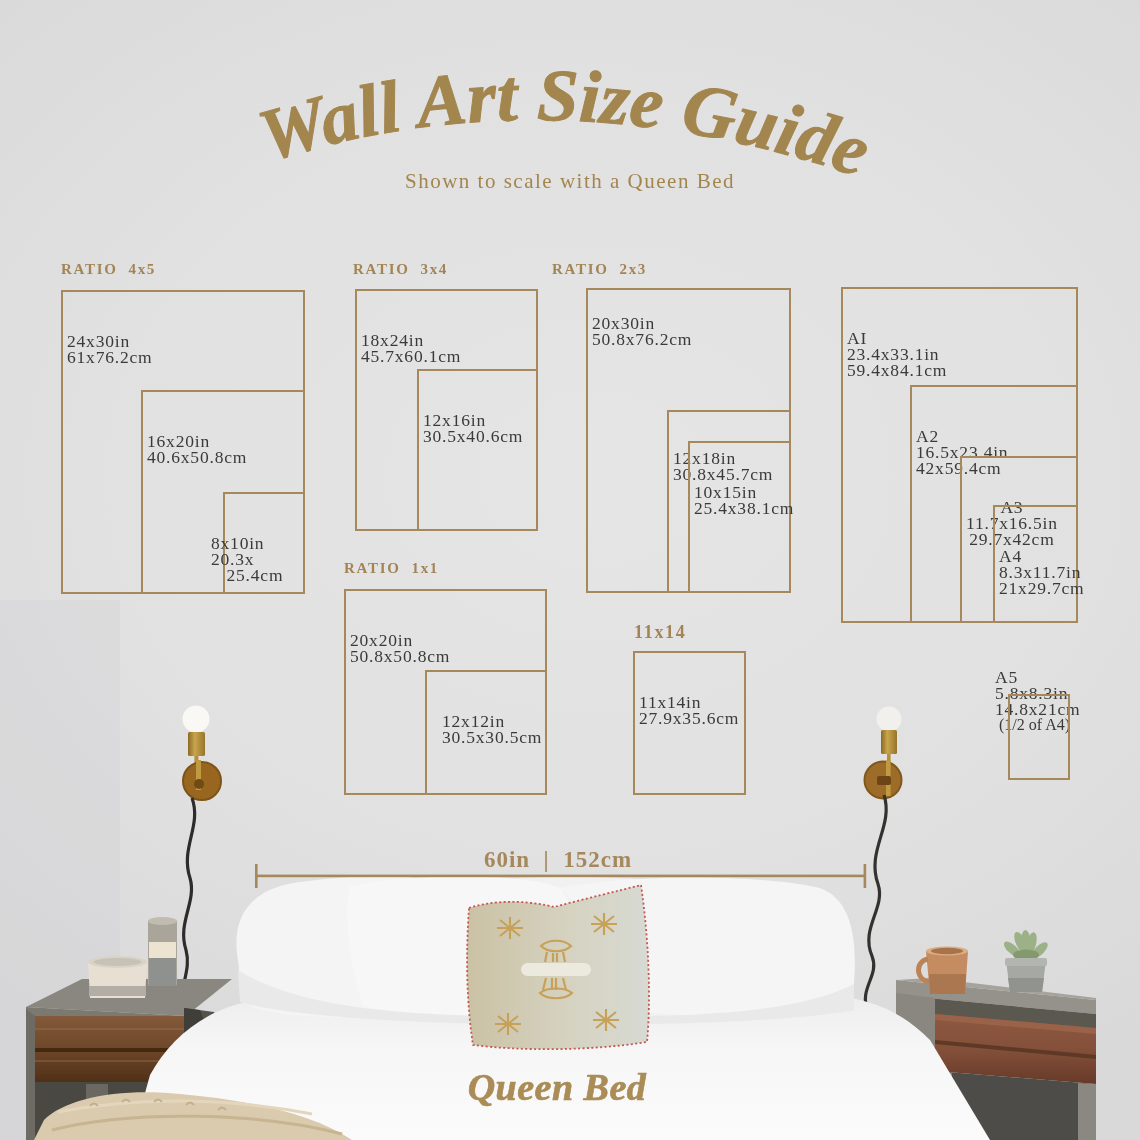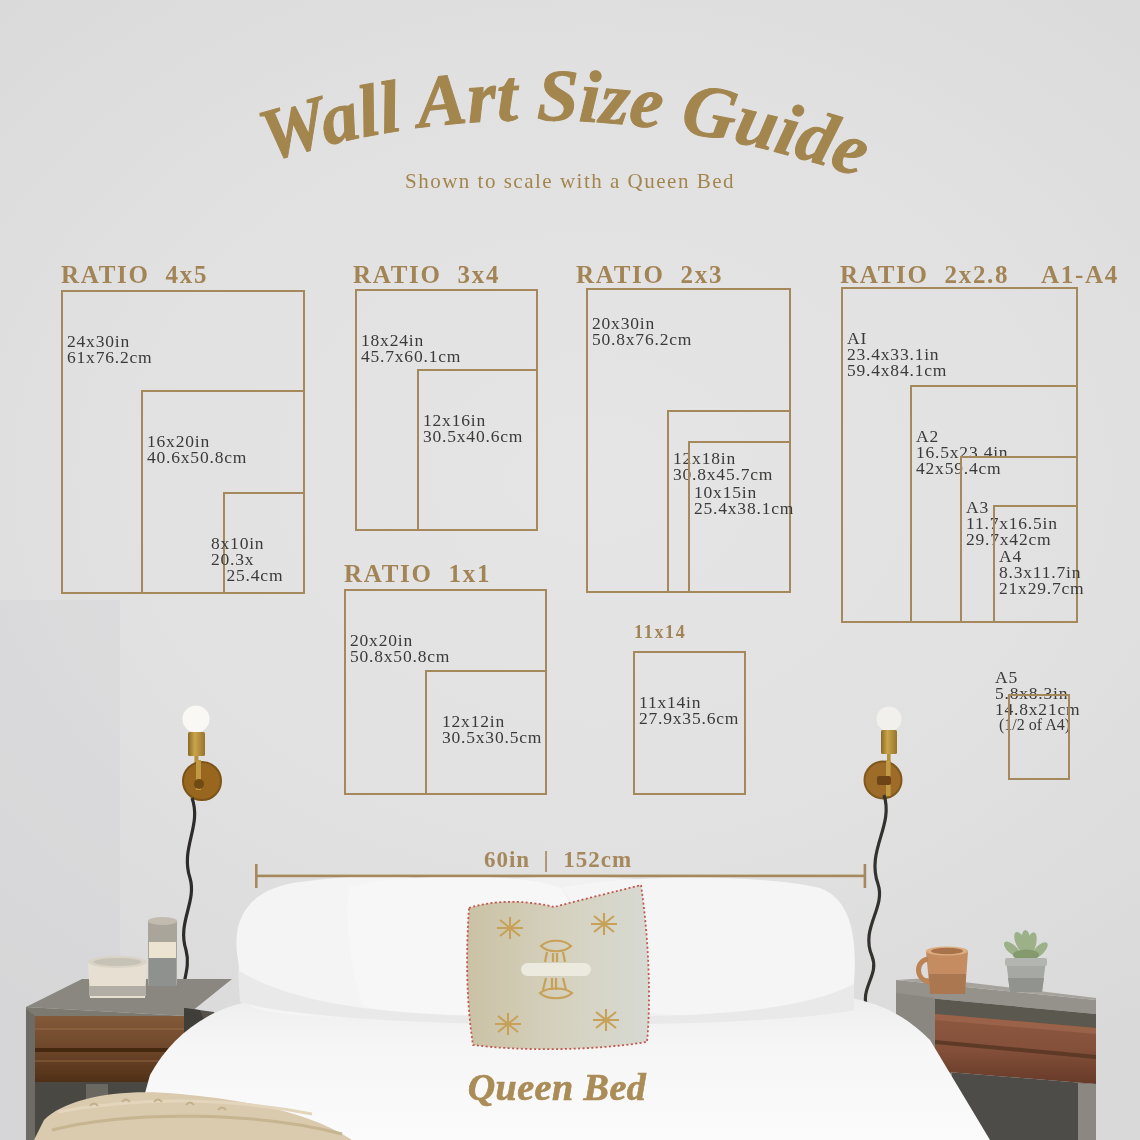--- a/index.html
+++ b/index.html
@@ -1,21 +1,21 @@
 <!DOCTYPE html>
 <html><head>
 <meta charset="utf-8">
 <style>
   html,body{margin:0;padding:0;}
   #stage{position:relative;width:1140px;height:1140px;overflow:hidden;
     background:radial-gradient(ellipse 900px 700px at 52% 42%, #e5e5e6 0%, #e1e1e2 55%, #d9d9da 100%);
     font-family:"Liberation Serif", serif;}
   .frame{position:absolute;border:2.4px solid #a5885c;box-sizing:border-box;}
   .lbl{position:absolute;color:#3a3a39;font-size:17.5px;line-height:15.8px;font-weight:normal;letter-spacing:0.8px;white-space:pre-line;margin-top:40px;}
-  .hd{position:absolute;color:#a28455;font-size:25px;font-weight:bold;letter-spacing:1.7px;white-space:pre;}
+  .hd{position:absolute;color:#a28455;font-size:15px;font-weight:bold;letter-spacing:1.7px;white-space:pre;}
 </style>
 </head>
 <body>
 <div id="stage">
 
 <svg width="1140" height="1140" viewBox="0 0 1140 1140" style="position:absolute;left:0;top:0">
   <defs>
     <linearGradient id="wood" x1="0" y1="0" x2="0" y2="1">
       <stop offset="0" stop-color="#835a3a"></stop>
           <stop offset="0.5" stop-color="#6e4629"></stop>
@@ -222,54 +222,53 @@
 <div class="frame" style="left:344px;top:589px;width:203px;height:206px;"></div>
 
 <div class="lbl" style="left:350px;top:593px;">20x20in
 50.8x50.8cm</div>
 
 <div class="frame" style="left:425px;top:670px;width:122px;height:125px;"></div>
 
 <div class="lbl" style="left:442px;top:674px;">12x12in
 30.5x30.5cm</div>
 
-<div class="hd" style="left:576px;top:261px;text-align:right;">RATIO  2x3</div>
+<div class="hd" style="left:552px;top:261px;text-align:right;">RATIO  2x3</div>
 
 <div class="frame" style="left:586px;top:288px;width:205px;height:305px;"></div>
 
 <div class="lbl" style="left:592px;top:276px;">20x30in
 50.8x76.2cm</div>
 
 <div class="frame" style="left:667px;top:410px;width:124px;height:183px;"></div>
 
 <div class="lbl" style="left:673px;top:411px;">12x18in
 30.8x45.7cm</div>
 
 <div class="frame" style="left:688px;top:441px;width:103px;height:152px;"></div>
 
 <div class="lbl" style="left:694px;top:445px;">10x15in
 25.4x38.1cm</div>
 
-<div class="hd" style="left:840px;top:261px;">RATIO  2x2.8&nbsp;&nbsp;&nbsp;&nbsp;A1-A4</div>
 
 <div class="frame" style="left:841px;top:287px;width:237px;height:336px;"></div>
 
 <div class="lbl" style="left:847px;top:291px;">AI
 23.4x33.1in
 59.4x84.1cm</div>
 
 <div class="frame" style="left:910px;top:385px;width:168px;height:238px;"></div>
 
 <div class="lbl" style="left:916px;top:389px;">A2
 16.5x23.4in
 42x59.4cm</div>
 
 <div class="frame" style="left:960px;top:456px;width:118px;height:167px;"></div>
 
-<div class="lbl" style="left:966px;top:460px;">A3
+<div class="lbl" style="left:966px;top:460px;text-align:center;">A3
 11.7x16.5in
 29.7x42cm</div>
 
 <div class="frame" style="left:993px;top:505px;width:85px;height:118px;"></div>
 
 <div class="lbl" style="left:999px;top:509px;">A4
 8.3x11.7in
 21x29.7cm</div>
 
 <div class="lbl" style="left:995px;top:630px;">A5

